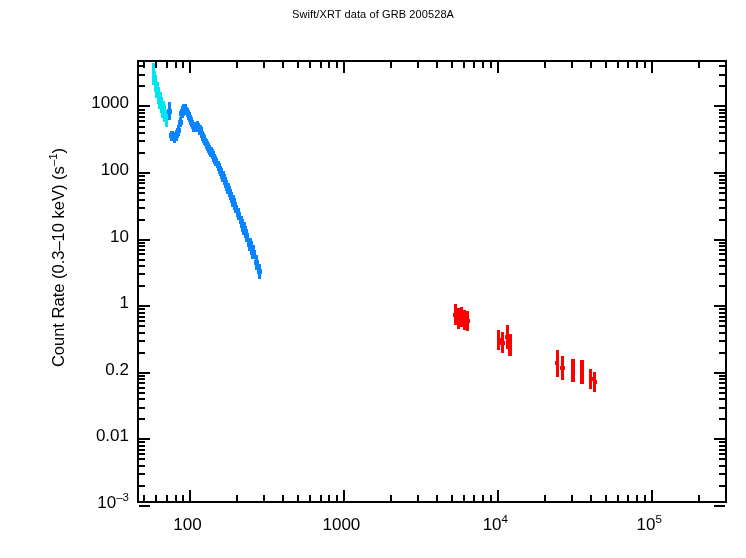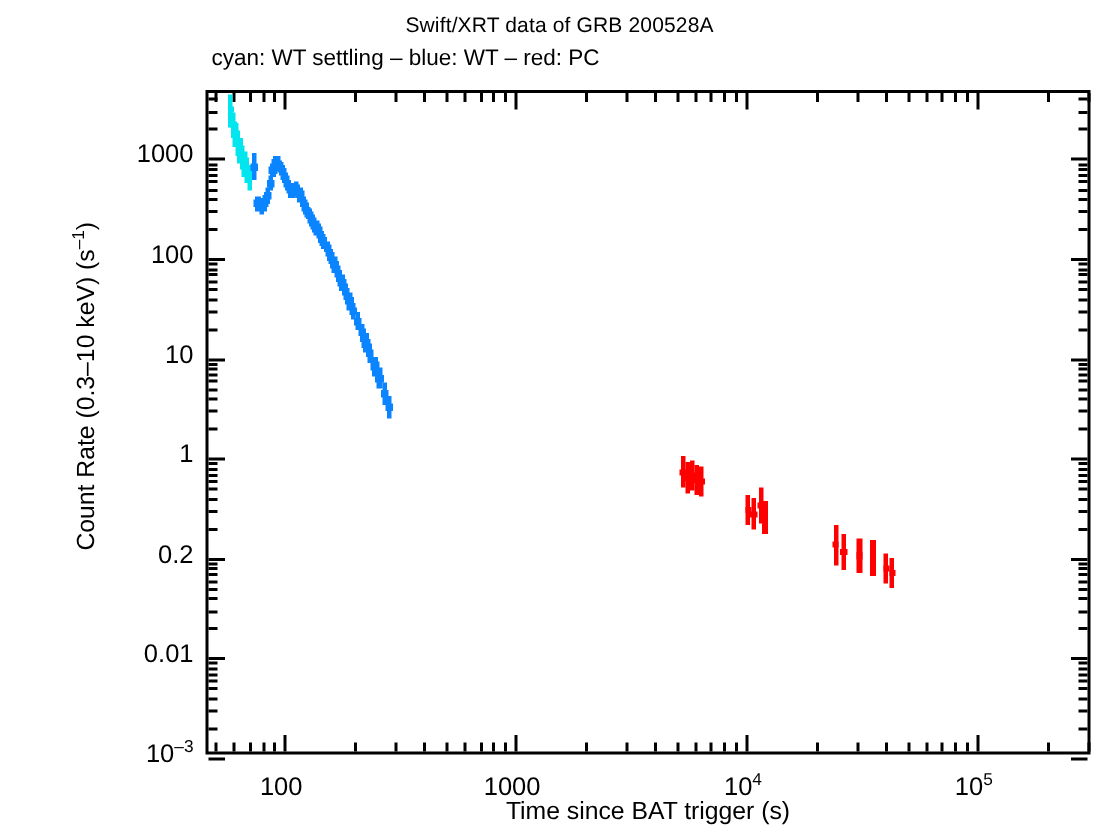--- a/index.html
+++ b/index.html
@@ -20,21 +20,21 @@
     height: 558px;
     background: #ffffff;
   }
   
   #title {
     position: absolute;
     left: 0;
     top: 8px;
     width: 746px;
     text-align: center;
-    font-size: 14px;
+    font-size: 11px;
     letter-spacing: 0.1px;
     white-space: nowrap;
   }
   #subtitle {
     position: absolute;
     left: 141px;
     top: 30px;
     font-size: 15px;
     white-space: nowrap;
   }
@@ -136,21 +136,20 @@
     position: absolute;
     border-radius: 0;
   }
 </style>
 </head>
 <body>
 
 <div id="figure">
 
   <div id="title">Swift/XRT data of GRB 200528A</div>
-  <div id="subtitle">cyan: WT settling – blue: WT – red: PC</div>
 
   <div id="plot-frame">
     <div id="ticks-layer">
         <div class="tick tick-x minor" style="left: 4.13628px;"></div>
         <div class="tick tick-xt minor" style="left: 4.13628px;"></div>
         <div class="tick tick-x minor" style="left: 16.3242px;"></div>
         <div class="tick tick-xt minor" style="left: 16.3242px;"></div>
         <div class="tick tick-x minor" style="left: 26.6289px;"></div>
         <div class="tick tick-xt minor" style="left: 26.6289px;"></div>
         <div class="tick tick-x minor" style="left: 35.5553px;"></div>
@@ -482,16 +481,15 @@
   <div id="tick-labels-y">
       <div class="ylabel-tick" style="left: 59px; width: 70px; top: 503px;">10<sup>–3</sup></div>
       <div class="ylabel-tick" style="left: 59px; width: 70px; top: 436.416px;">0.01</div>
       <div class="ylabel-tick" style="left: 59px; width: 70px; top: 369.831px;">0.2</div>
       <div class="ylabel-tick" style="left: 59px; width: 70px; top: 303.247px;">1</div>
       <div class="ylabel-tick" style="left: 59px; width: 70px; top: 236.662px;">10</div>
       <div class="ylabel-tick" style="left: 59px; width: 70px; top: 170.078px;">100</div>
       <div class="ylabel-tick" style="left: 59px; width: 70px; top: 103.494px;">1000</div>
     </div>
 
-  <div id="xaxis-title">Time since BAT trigger (s)</div>
   <div id="yaxis-title">Count Rate (0.3–10 keV) (s<sup>–1</sup>)</div>
 
 </div>
 
 </body></html>

